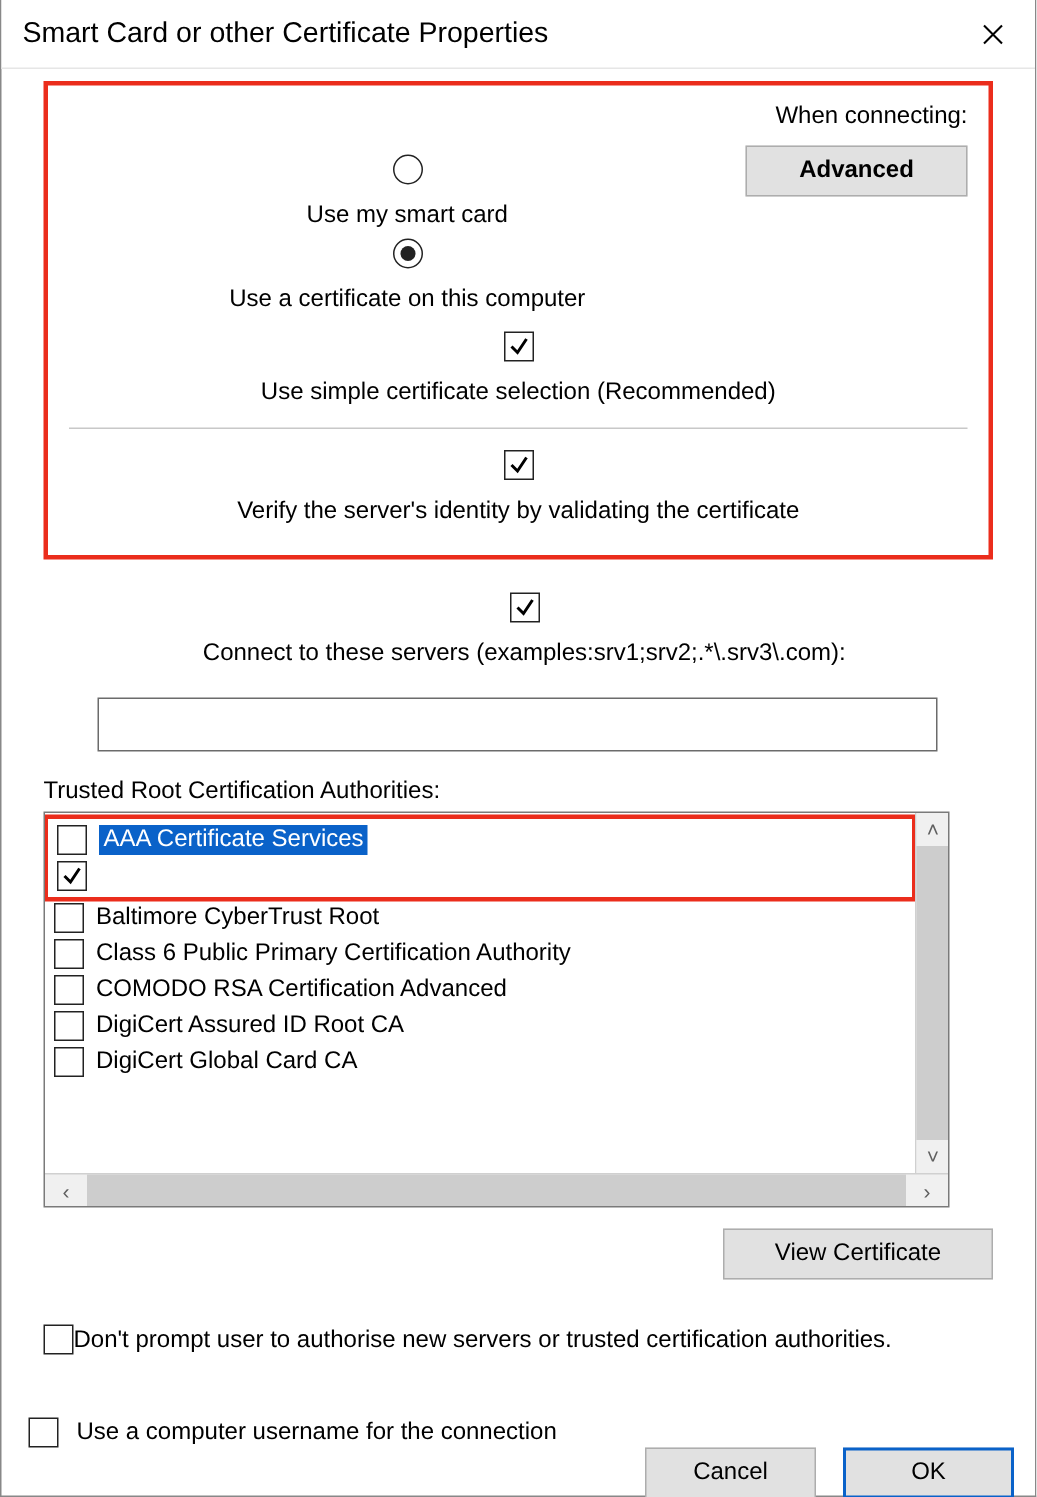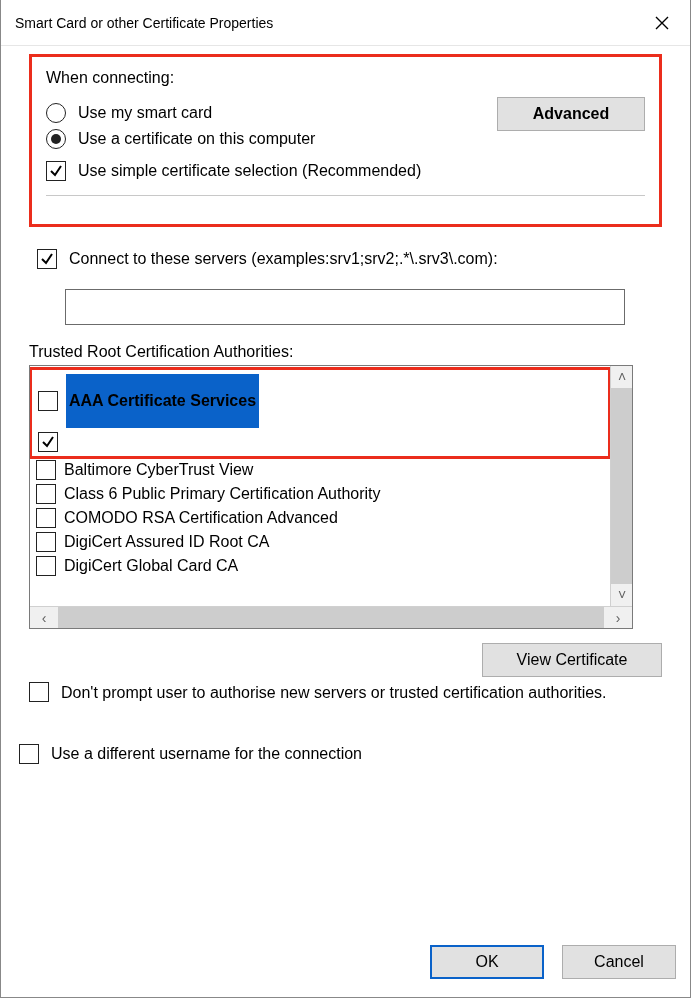--- a/index.html
+++ b/index.html
@@ -26,21 +26,21 @@
   .titlebar {
     display: flex;
     align-items: center;
     justify-content: space-between;
     height: 46px;
     padding: 0 0 0 14px;
     background: #fff;
     border-bottom: 1px solid #e6e6e6;
   }
   .titlebar-title {
-    font-size: 14px;
+    font-size: 19px;
     font-weight: 400;
     text-align: center;
   }
   .close-btn {
     width: 56px;
     height: 46px;
     display:flex;
     align-items:center;
     justify-content:center;
     cursor: default;
@@ -60,27 +60,29 @@
     margin-bottom: 16px;
   }
   .red-box hr.sep {
     border:none;
     border-top:1px solid #c8c8c8;
     margin: 14px 0;
   }
 
   .section-label {
     margin-bottom: 10px;
+    text-align: right;
   }
 
   .row {
     display:flex;
     align-items:center;
     gap: 12px;
     margin: 6px 0;
+    flex-direction: column;
   }
   .row .txt { flex:1; }
 
   
   .radio {
     width: 20px; height:20px;
     border: 1px solid #222;
     border-radius: 50%;
     display:inline-flex;
     align-items:center;
@@ -151,21 +153,21 @@
     padding: 2px 0;
   }
   .li-row {
     display:flex;
     align-items:center;
     gap: 8px;
     padding: 2px 6px;
   }
   .li-row .cb { width:20px; height:20px; }
   .li-label { font-size:16px; }
-  .li-label.sel { background:#0a62c9; color:#000000; padding: 18px 3px; font-weight: bold; }
+  .li-label.sel { background:#0a62c9; color:#ffffff; padding: 1px 3px; }
 
   .red-rows {
     border: 3px solid #eb2d1c;
     margin:-1px;
     padding: 2px 0;
   }
 
   .vscroll {
     width:22px;
     background:#f0f0f0;
@@ -190,23 +192,22 @@
   .hsbtn { width:28px;height:22px;display:flex;align-items:center;justify-content:center;}
   .hsfill { flex:1; background:#cdcdcd; margin:0; }
 
   .vc-row {
     display:flex; justify-content:flex-end;
     margin-top: 14px;
   }
 
   .dontprompt {
     display:flex;
-    gap:12px;
     align-items:flex-start;
-    margin-top: 5px;
+    margin-top: 30px;
     padding-right: 6px;
   }
   .dontprompt .txt { line-height: 1.35; }
 
   .usealt {
     display:flex;
     gap:12px;
     align-items:center;
     margin-top: 40px;
     margin-left: -10px;
@@ -259,20 +260,28 @@
         <span class="cb checked">
             <svg viewBox="0 0 14 14">
               <path d="M2 7 L6 11 L12 2" stroke="#000" stroke-width="2" fill="none"></path>
             </svg>
           </span>
         <span class="txt">Use simple certificate selection (Recommended)</span>
       </div>
 
       <hr class="sep">
 
+      <div class="row">
+        <span class="cb checked">
+            <svg viewBox="0 0 14 14">
+              <path d="M2 7 L6 11 L12 2" stroke="#000" stroke-width="2" fill="none"></path>
+            </svg>
+          </span>
+        <span class="txt">Verify the server's identity by validating the certificate</span>
+      </div>
     </div>
 
     <div class="row" style="margin-left:8px;">
       <span class="cb checked">
           <svg viewBox="0 0 14 14">
             <path d="M2 7 L6 11 L12 2" stroke="#000" stroke-width="2" fill="none"></path>
           </svg>
         </span>
       <span class="txt">Connect to these servers (examples:srv1;srv2;.*\.srv3\.com):</span>
     </div>
@@ -292,21 +301,21 @@
               <div class="li-row">
                 <span class="cb checked">
                   <svg viewBox="0 0 14 14">
                     <path d="M2 7 L6 11 L12 2" stroke="#000" stroke-width="2" fill="none"></path>
                   </svg>
                 </span>
               </div>
             </div>
             <div class="li-row">
               <span class="cb"></span>
-              <span class="li-label">Baltimore CyberTrust View</span>
+              <span class="li-label">Baltimore CyberTrust Root</span>
             </div>
             <div class="li-row">
               <span class="cb"></span>
               <span class="li-label">Class 6 Public Primary Certification Authority</span>
             </div>
             <div class="li-row">
               <span class="cb"></span>
               <span class="li-label">COMODO RSA Certification Advanced</span>
             </div>
             <div class="li-row">
@@ -343,23 +352,23 @@
       <button class="btn vc">View Certificate</button>
     </div>
 
     <div class="dontprompt">
       <span class="cb"></span>
       <span class="txt">Don't prompt user to authorise new servers or trusted certification authorities.</span>
     </div>
 
     <div class="usealt">
       <span class="cb"></span>
-      <span class="txt">Use a different username for the connection</span>
+      <span class="txt">Use a computer username for the connection</span>
     </div>
 
   </div>
 
   <div class="btnbar">
+    <button class="btn cancel">Cancel</button>
     <button class="btn ok">OK</button>
-    <button class="btn cancel">Cancel</button>
   </div>
 
 </div>
 
 </body></html>

